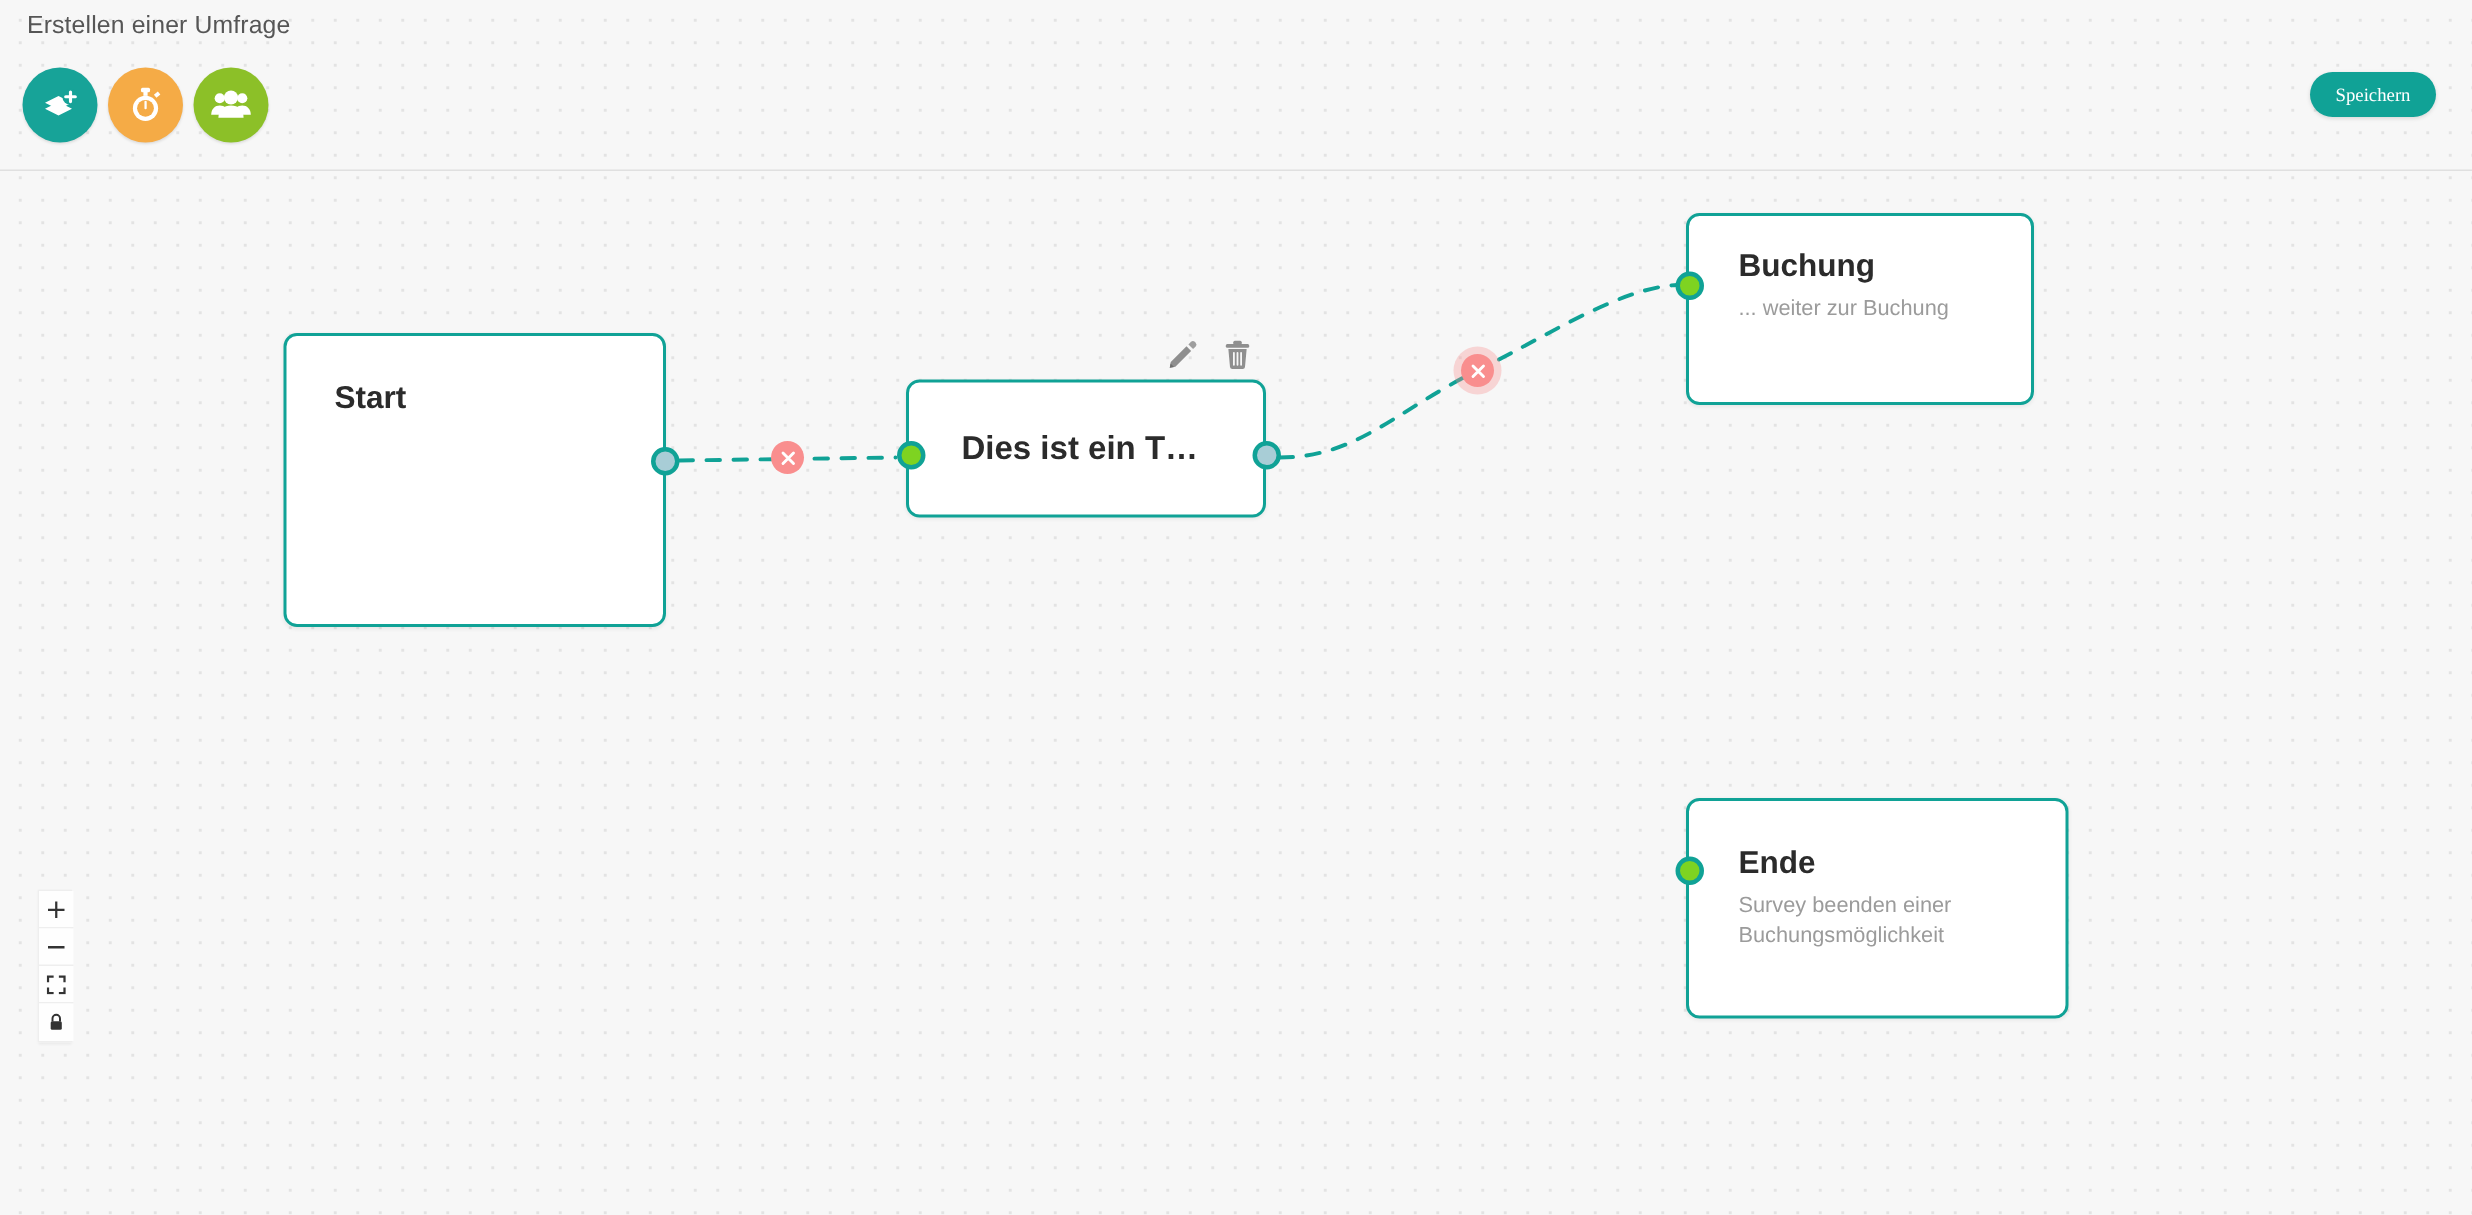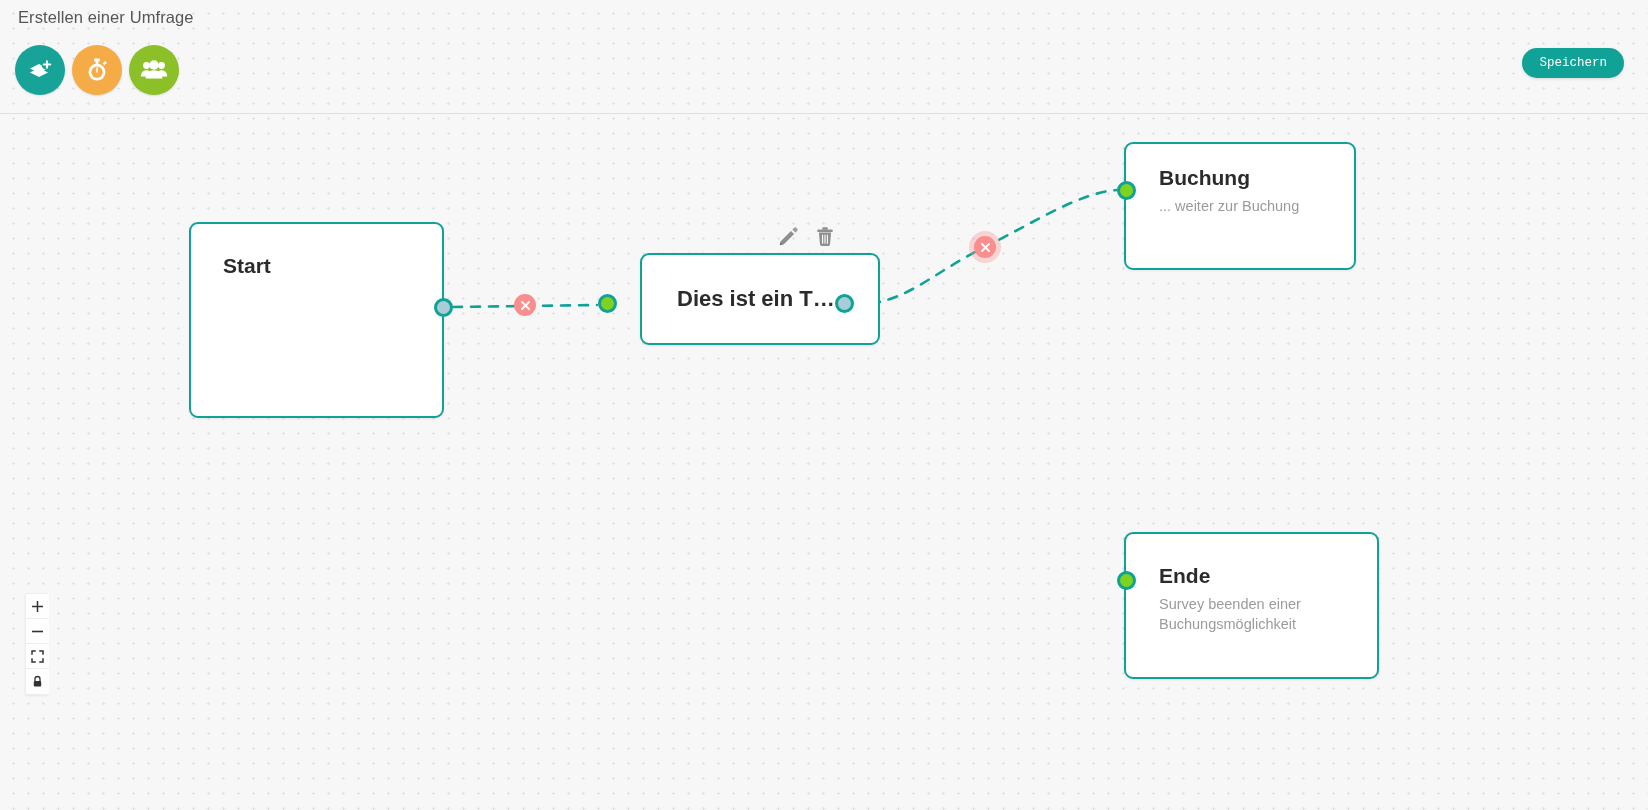--- a/index.html
+++ b/index.html
@@ -42,21 +42,21 @@
   .tool-btn svg { display: block; }
   .tool-teal   { background: #17a398; }
   .tool-orange { background: #f5ab46; }
   .tool-green  { background: #8cc028; }
 
   .save-btn {
     position: absolute; right: 24px; top: 48px;
     background: #10a296; color: #ffffff;
     border: none; border-radius: 18px;
     height: 30px; padding: 0 17px;
-    font-family: Liberation Mono, monospace;
+    font-family: Liberation Serif, serif;
     font-size: 12.5px; cursor: pointer;
     display: flex; align-items: center; justify-content: center;
     box-shadow: 0 1px 3px rgba(0,0,0,.13);
   }
 
   
   .canvas { position: absolute; left: 0; top: 114px; width: 1648px; height: 696px; }
   .edges { position: absolute; left: 0; top: 0; width: 1648px; height: 696px; pointer-events: none; }
 
   
@@ -73,21 +73,21 @@
     line-height: 1.1;
   }
   .node-sub {
     font-size: 14.5px; color: #9b9b9b; line-height: 1.38;
     margin-top: 7px;
   }
   .node-pad { padding: 30px 24px 0 32px; }
 
   #node-start { left: 189px; top: 108px; width: 255px; height: 196px; }
   #node-mid   { left: 604px; top: 139px; width: 240px; height: 92px;
-                display: flex; align-items: center; padding-left: 35px; margin-left: 36px; }
+                display: flex; align-items: center; padding-left: 35px; }
   #node-mid .node-title { font-size: 22px; white-space: nowrap; overflow: hidden; }
   #node-buch  { left: 1124px; top: 28px;  width: 232px; height: 128px; }
   #node-ende  { left: 1124px; top: 418px; width: 255px; height: 147px; }
   #node-buch .node-pad { padding: 22px 18px 0 33px; }
   #node-ende .node-pad { padding: 30px 18px 0 33px; }
 
   
   .handle {
     position: absolute; width: 19px; height: 19px; border-radius: 50%;
     border: 3px solid #10a296; cursor: crosshair; z-index: 5;

